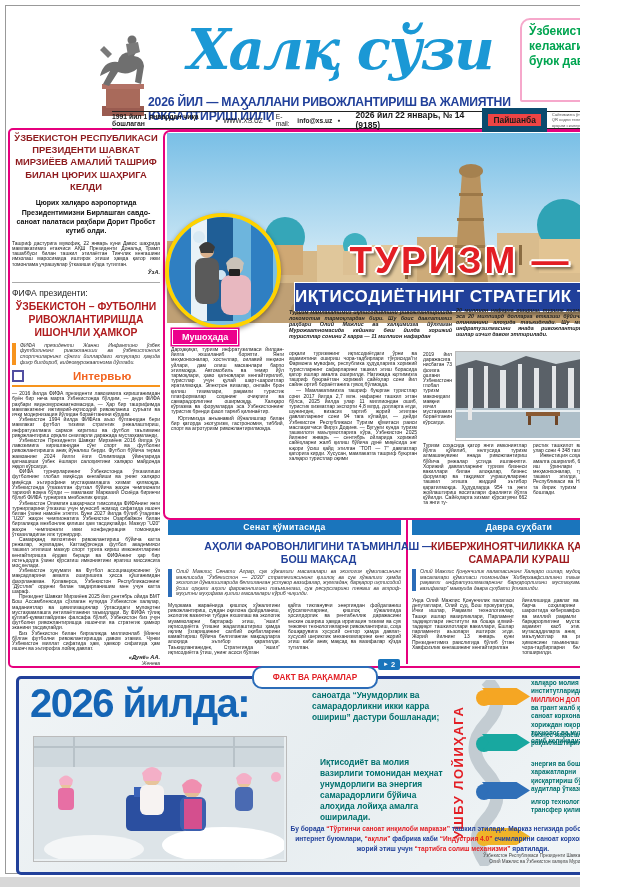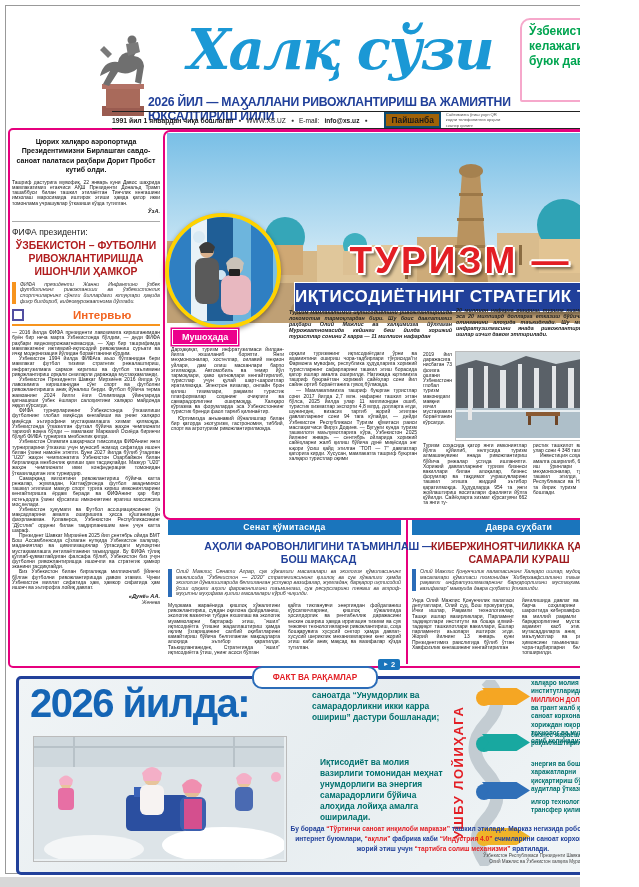--- a/index.html
+++ b/index.html
@@ -21,21 +21,21 @@
               border-radius:10px 10px 10px 2px;padding:4px 7px;color:#00a550;
               font-weight:bold;font-size:12px;line-height:1.25;}
   .tagline{left:148px;top:95px;width:394px;color:#21409a;
            font-weight:bold;font-size:12.2px;letter-spacing:-0.2px;}
   .infobar{left:112px;top:111px;width:518px;height:18px;border-top:1px solid #222;
            border-bottom:1.5px solid #222;display:flex;align-items:center;gap:5px;
            font-size:6.6px;padding-right:28px;box-sizing:border-box;}
   .ib-founded{font-weight:bold;font-size:6.8px;}
   .ib-dot{font-size:5px;color:#333;}
   .ib-issue{font-weight:bold;font-size:8.6px;margin-left:10px;}
-  .ib-weekday{font-weight:bold;font-size:8.4px;background:#a16207;border:2px solid #0c4a6e;
+  .ib-weekday{font-weight:bold;font-size:8.4px;background:#ef4444;border:6px solid #0c4a6e;
               padding:1px 5px;margin-left:12px;}
   .ib-note{width:62px;font-size:4.2px;color:#555;line-height:1.25;}
   .qr{right:0;top:-5px;width:24px;height:24px;background:#fff;border:1px solid #999;}
   
   .leftcol{left:12px;top:132px;width:148px;}
   .a1-h{color:#8e1b1e;font-weight:bold;font-size:9.4px;line-height:1.3;text-align:center;}
   .a1-sub{margin-top:5px;font-weight:bold;font-size:7px;line-height:1.35;text-align:center;color:#111;}
   .bd{font-size:5px;line-height:5.2px;color:#1a1a1a;text-align:justify;margin:0;}
   .bd + .bd{text-indent:7px;}
   .a1-body{margin-top:5px;}
@@ -126,20 +126,21 @@
   <div class="abs z1 tagline">2026 ЙИЛ — МАҲАЛЛАНИ РИВОЖЛАНТИРИШ ВА ЖАМИЯТНИ ЮКСАЛТИРИШ ЙИЛИ</div>
 
   <div class="abs z1 infobar">
     <span class="ib-founded">1991 йил 1 январдан чиқа бошлаган</span>
     <span class="ib-dot">●</span>
     <span>WWW.XS.UZ</span>
     <span class="ib-dot">●</span>
     <span>E-mail:</span>
     <span style="font-weight:bold;">info@xs.uz</span>
     <span class="ib-dot">●</span>
+    <span class="ib-issue">2026 йил 22 январь, № 14 (9185)</span>
     <span class="ib-weekday">Пайшанба</span>
     <span class="ib-note">Сайтимизга ўтиш учун QR кодни телефонингиз орқали сканер қилинг</span>
     <div class="abs qr">
       <svg width="22" height="22" viewBox="0 0 22 22">
         <rect x="1" y="1" width="7" height="7" fill="#000"></rect>
           <rect x="3" y="3" width="3" height="3" fill="#fff"></rect>
         <rect x="14" y="1" width="7" height="7" fill="#000"></rect>
           <rect x="16" y="3" width="3" height="3" fill="#fff"></rect>
         <rect x="1" y="14" width="7" height="7" fill="#000"></rect>
           <rect x="3" y="16" width="3" height="3" fill="#fff"></rect>
@@ -154,20 +155,21 @@
         <rect x="10" y="18" width="2" height="2" fill="#000"></rect>
       </svg>
     </div>
   </div>
 
   <div class="abs main-frame"></div>
   <div class="abs t-frame"></div>
   <div class="abs center-divider"></div>
 
   <div class="abs z1 leftcol">
+    <div class="a1-h">ЎЗБЕКИСТОН РЕСПУБЛИКАСИ ПРЕЗИДЕНТИ ШАВКАТ МИРЗИЁЕВ АМАЛИЙ ТАШРИФ БИЛАН ЦЮРИХ ШАҲРИГА КЕЛДИ</div>
     <div class="a1-sub">Цюрих халқаро аэропортида Президентимизни Бирлашган савдо-саноат палатаси раҳбари Дорит Пробст кутиб олди.</div>
     <p class="bd a1-body">Ташриф дастурига мувофиқ, 22 январь куни Давос шаҳрида мамлакатимиз етакчиси АҚШ Президенти Дональд Трамп ташаббуси билан ташкил этилаётган Тинчлик кенгашини имзолаш маросимида иштирок этиши ҳамда қатор икки томонлама учрашувлар ўтказиши кўзда тутилган.</p>
     <div class="sign">ЎзА.</div>
     <div class="divider"></div>
 
     <div class="a2-kicker">ФИФА президенти:</div>
     <div class="a2-h">ЎЗБЕКИСТОН – ФУТБОЛНИ РИВОЖЛАНТИРИШДА ИШОНЧЛИ ҲАМКОР</div>
     <div class="lead-wrap">
       <div class="lead-bar"></div>
       <div class="lead-txt">ФИФА президенти Жанни Инфантино ўзбек футболининг ривожланиши ва ўзбекистонлик спортчиларнинг сўнгги йиллардаги ютуқлари ҳақида фикр билдириб, видеомурожаатнома йўллади.</div>

